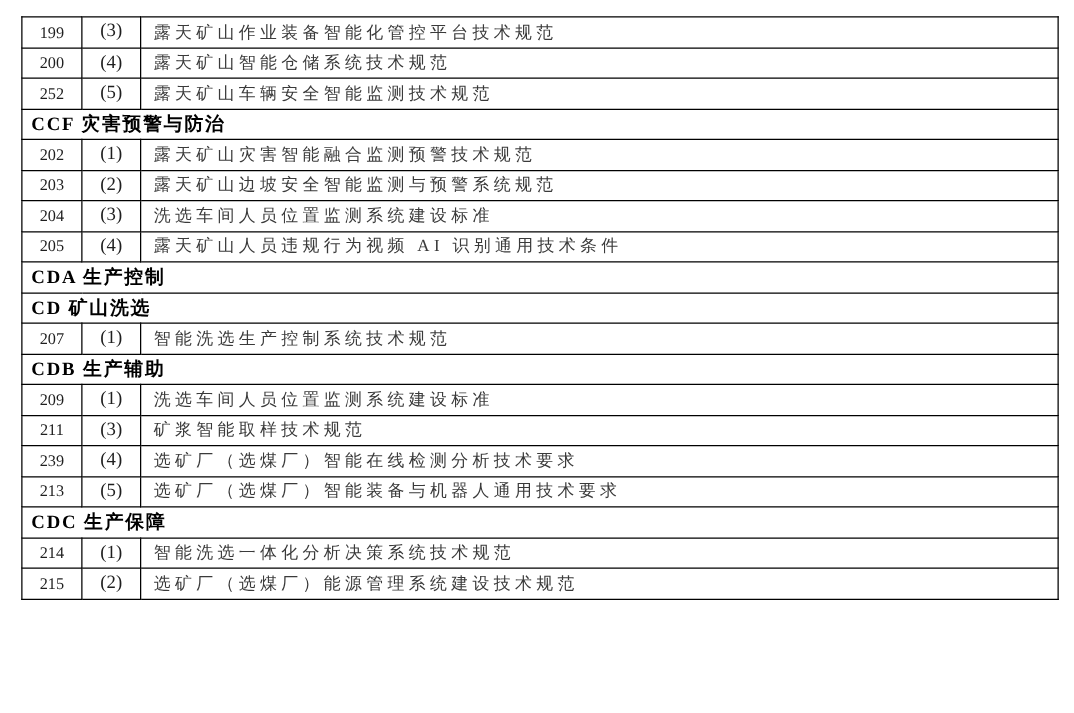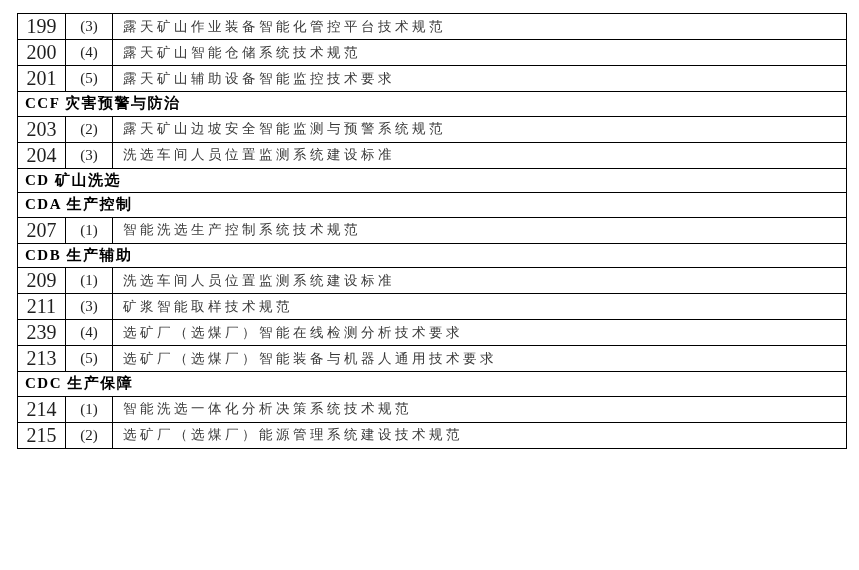--- a/index.html
+++ b/index.html
@@ -27,21 +27,21 @@
     border: 1.5px solid #000000;
     vertical-align: middle;
     overflow: hidden;
     white-space: nowrap;
   }
   table.std-table tr {
     height: 24.5px;
   }
   td.num-cell {
     text-align: center;
-    font-size: 20px;
+    font-size: 13px;
     color: #1f1f1f;
   }
   td.sub-cell {
     text-align: center;
     font-size: 15px;
     color: #1f1f1f;
   }
   td.title-cell {
     padding-left: 10px;
     font-size: 13.5px;
@@ -72,42 +72,52 @@
           <td class="num-cell">199</td>
           <td class="sub-cell">(3)</td>
           <td class="title-cell">露天矿山作业装备智能化管控平台技术规范</td>
         </tr>
         <tr>
           <td class="num-cell">200</td>
           <td class="sub-cell">(4)</td>
           <td class="title-cell">露天矿山智能仓储系统技术规范</td>
         </tr>
         <tr>
-          <td class="num-cell">201</td>
+          <td class="num-cell">252</td>
           <td class="sub-cell">(5)</td>
-          <td class="title-cell">露天矿山辅助设备智能监控技术要求</td>
+          <td class="title-cell">露天矿山车辆安全智能监测技术规范</td>
         </tr>
         <tr>
           <td colspan="3" class="section-cell">CCF 灾害预警与防治</td>
+        </tr>
+        <tr>
+          <td class="num-cell">202</td>
+          <td class="sub-cell">(1)</td>
+          <td class="title-cell">露天矿山灾害智能融合监测预警技术规范</td>
         </tr>
         <tr>
           <td class="num-cell">203</td>
           <td class="sub-cell">(2)</td>
           <td class="title-cell">露天矿山边坡安全智能监测与预警系统规范</td>
         </tr>
         <tr>
           <td class="num-cell">204</td>
           <td class="sub-cell">(3)</td>
           <td class="title-cell">洗选车间人员位置监测系统建设标准</td>
         </tr>
         <tr>
-          <td colspan="3" class="section-cell">CD 矿山洗选</td>
+          <td class="num-cell">205</td>
+          <td class="sub-cell">(4)</td>
+          <td class="title-cell">露天矿山人员违规行为视频 AI 识别通用技术条件</td>
         </tr>
         <tr>
           <td colspan="3" class="section-cell">CDA 生产控制</td>
+        </tr>
+        <tr>
+          <td colspan="3" class="section-cell">CD 矿山洗选</td>
         </tr>
         <tr>
           <td class="num-cell">207</td>
           <td class="sub-cell">(1)</td>
           <td class="title-cell">智能洗选生产控制系统技术规范</td>
         </tr>
         <tr>
           <td colspan="3" class="section-cell">CDB 生产辅助</td>
         </tr>
         <tr>

